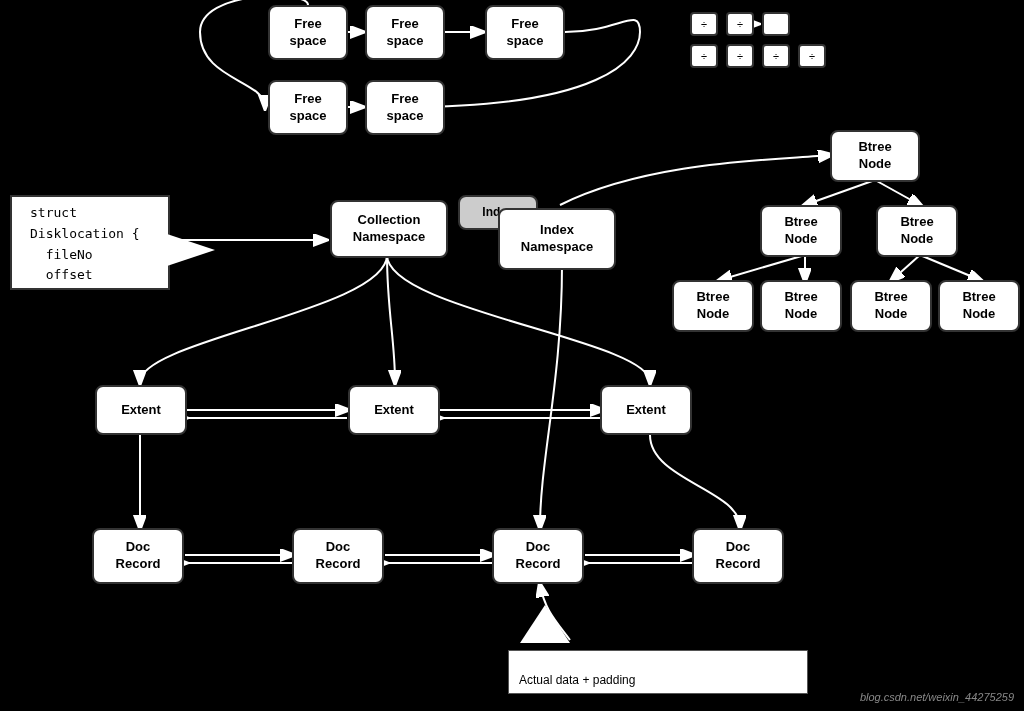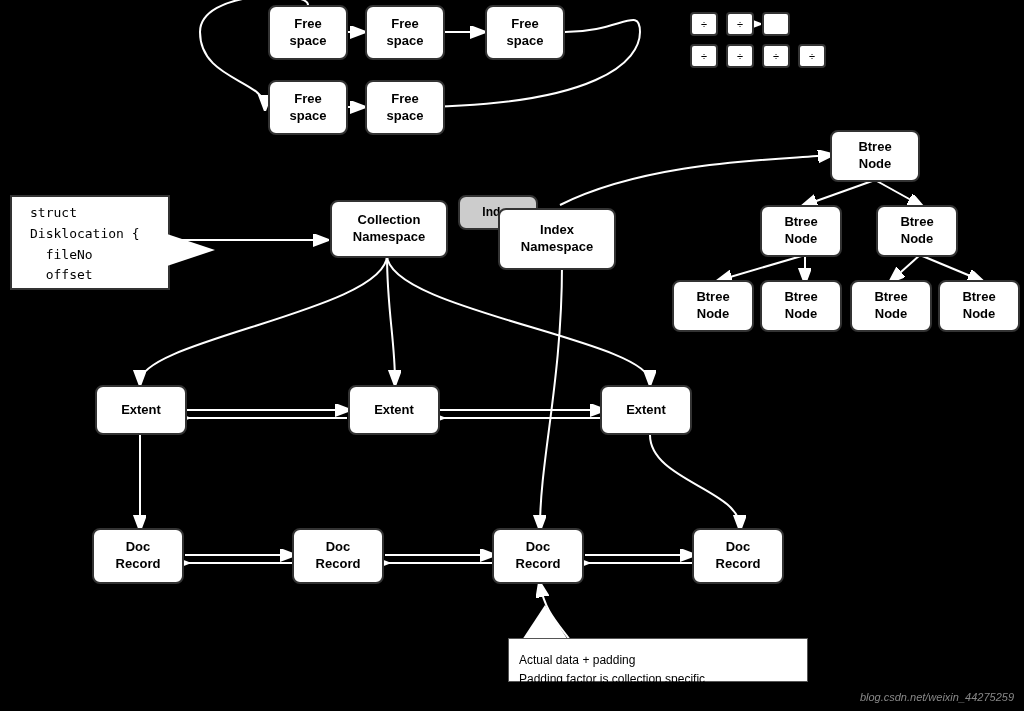--- a/index.html
+++ b/index.html
@@ -41,23 +41,24 @@
       border: 2px solid #333;
       padding: 6px 18px;
       font-size: 13px;
       font-family: monospace;
       line-height: 1.6;
     }
     .tooltip-box {
       position: absolute;
       background: #fff;
       border: 1px solid #555;
-      padding: 12px 10px;
+      padding: 20px 10px;
       font-size: 12px;
       line-height: 1.6;
+      margin-top: 12px;
     }
     svg.arrows {
       position: absolute;
       top: 0; left: 0;
       width: 1024px;
       height: 711px;
       pointer-events: none;
     }
     svg.arrows path, svg.arrows line, svg.arrows polyline {
       fill: none;

